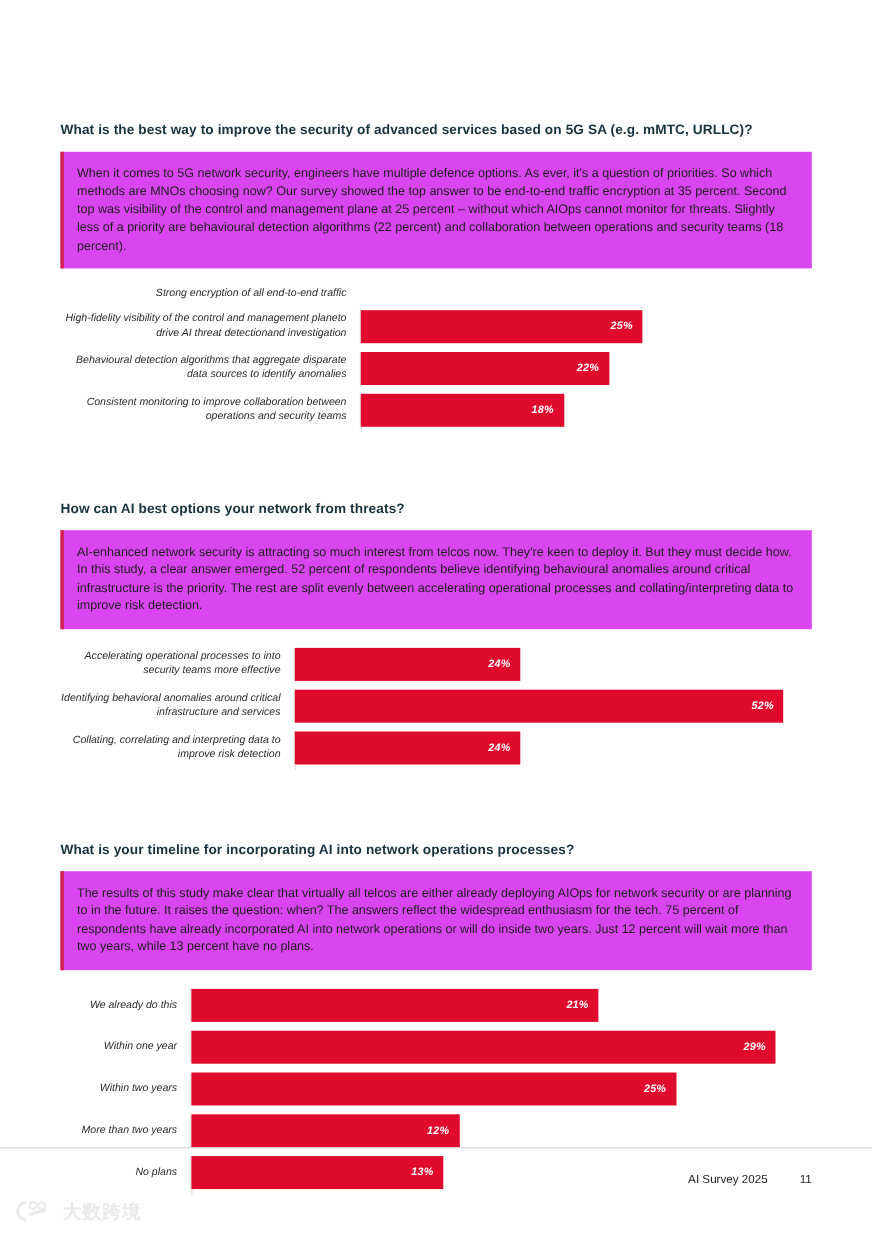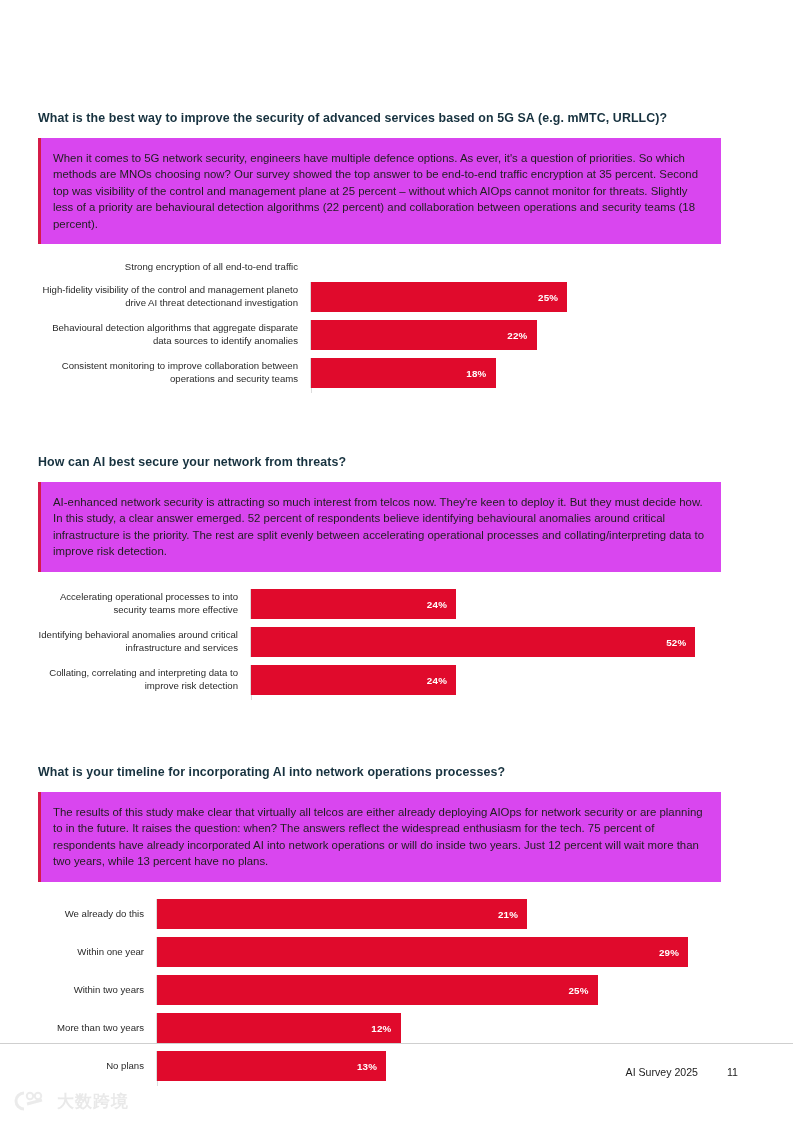--- a/index.html
+++ b/index.html
@@ -17,21 +17,21 @@
   }
 
   .page {
     position: absolute;
     inset: 0;
   }
 
   
   .section {
     position: absolute;
-    left: 38px;
+    left: 55px;
     width: 683px;
   }
 
   .q-heading {
     color: #17323f;
     font-size: 12.4px;
     font-weight: bold;
     line-height: 16.5px;
     letter-spacing: 0.1px;
     margin: 0 0 11px 0;
@@ -57,20 +57,21 @@
     margin: 0;
     font-size: 11.4px;
     line-height: 16.6px;
     color: #1e1e1e;
   }
 
   
   .chart {
     position: relative;
     margin-top: 17px;
+    font-style: italic;
   }
   .chart-row {
     display: flex;
     align-items: center;
     margin-bottom: 8px;
   }
   .chart-row:last-child { margin-bottom: 0; }
 
   .cat-label {
     text-align: right;
@@ -199,21 +200,21 @@
             <div class="bar" style="width: 45%;">
               <span class="bar-value">18%</span>
             </div>
             <div class="axis-base"></div>
           </div>
         </div>
       </div>
   </div>
 
   <div class="section" id="section-2" style="top:454px;">
-    <h2 class="q-heading">How can AI best secure your network from threats?</h2>
+    <h2 class="q-heading">How can AI best options your network from threats?</h2>
     <div class="quote">
       <p>AI-enhanced network security is attracting so much interest from telcos now. They're keen to deploy it. But they must decide how. In this study, a clear answer emerged. 52 percent of respondents believe identifying behavioural anomalies around critical infrastructure is the priority. The rest are split evenly between accelerating operational processes and collating/interpreting data to improve risk detection.</p>
     </div>
     <div class="chart chart-2" id="chart-2">
         <div class="chart-row">
           <div class="cat-label">Accelerating operational processes to into security teams more effective</div>
           <div class="bar-track">
             <div class="bar" style="width: 43.6364%;">
               <span class="bar-value">24%</span>
             </div>

